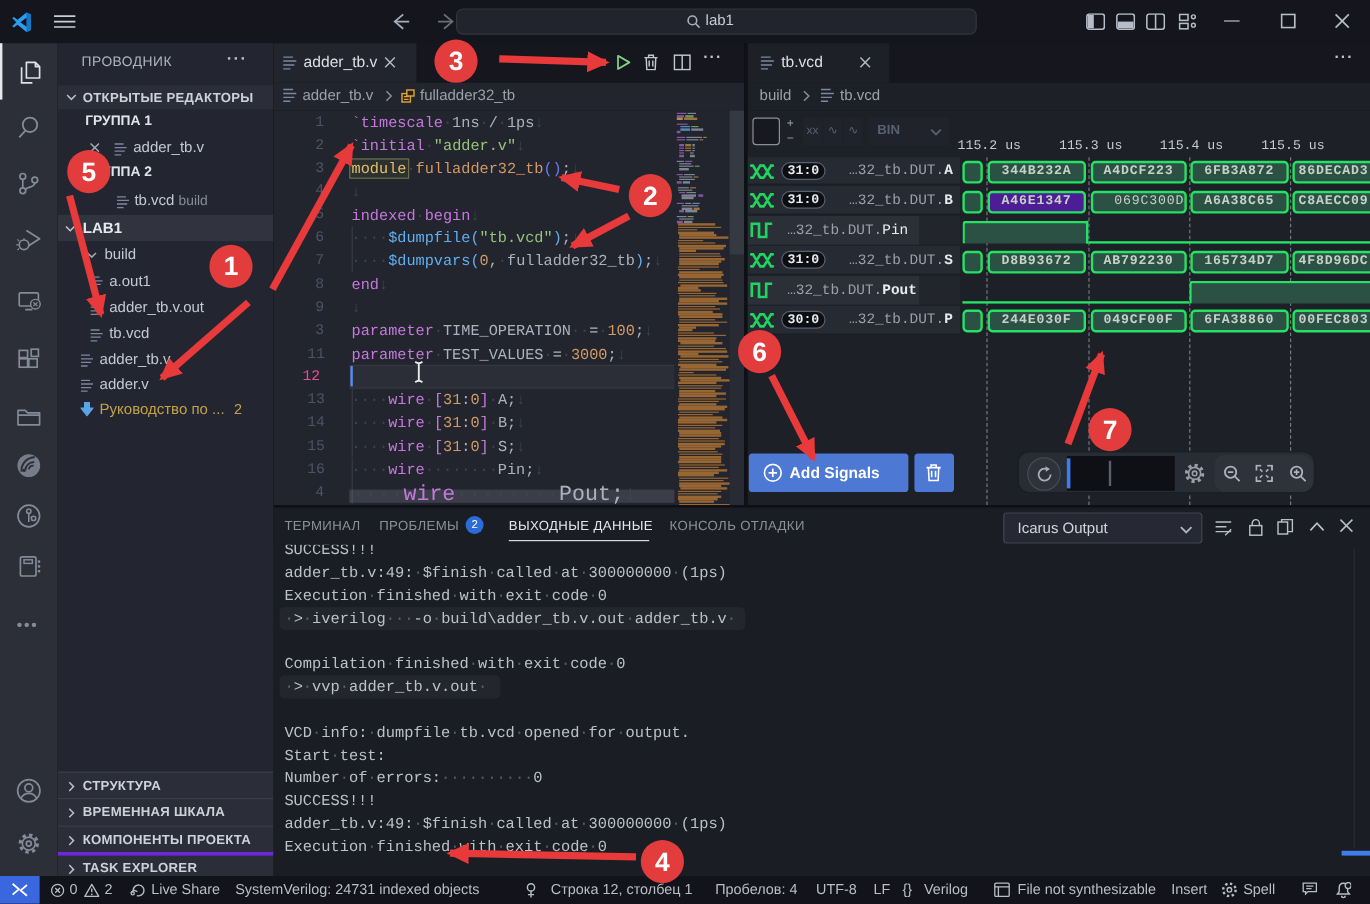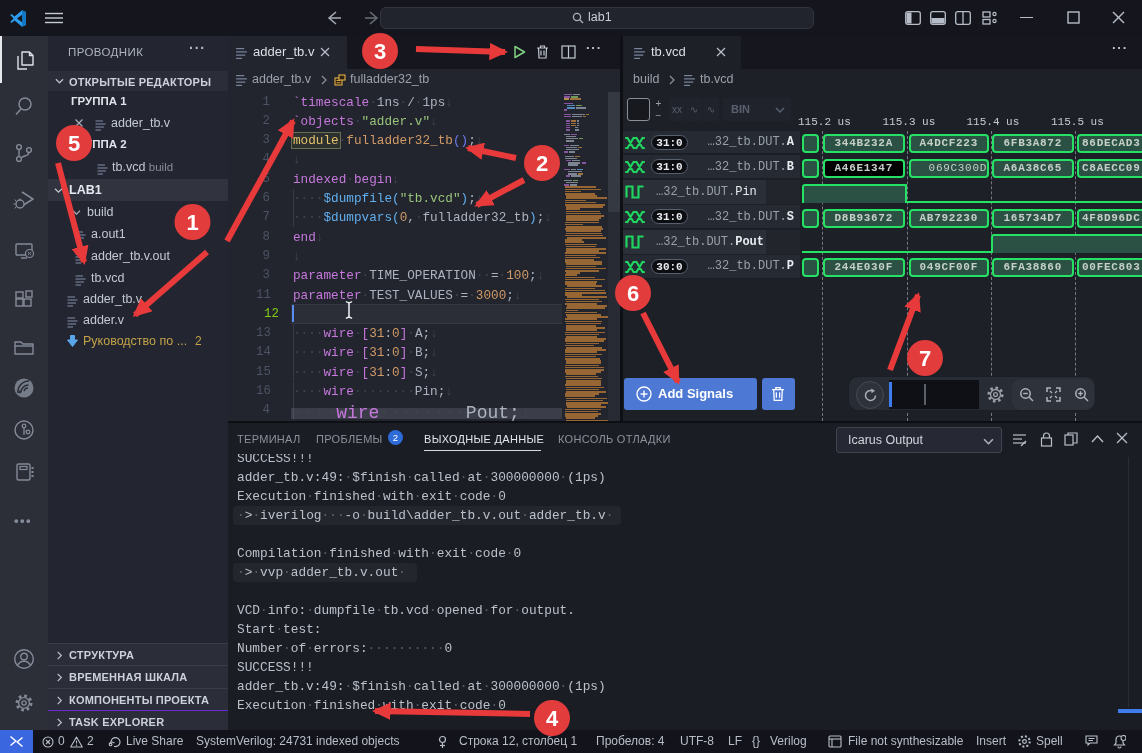--- a/index.html
+++ b/index.html
@@ -275,21 +275,21 @@
           <path d="M1 1 L5 5 L1 9" fill="none" stroke="#b9bfc9" stroke-width="1.4"></path>
         </svg>
         <div class="abs" style="left:21px;top:5px;color:#ccd1da;font-size:11px;font-weight:bold;letter-spacing:0.2px">ВРЕМЕННАЯ ШКАЛА</div>
       </div>
       <div class="abs" style="left:0;top:44.8px;width:180px;height:22px;border-top:1px solid #3a3d48">
         <svg class="abs" style="left:8px;top:7px" width="7" height="9" viewBox="0 0 6 10">
           <path d="M1 1 L5 5 L1 9" fill="none" stroke="#b9bfc9" stroke-width="1.4"></path>
         </svg>
         <div class="abs" style="left:21px;top:5px;color:#ccd1da;font-size:11px;font-weight:bold;letter-spacing:0.2px">КОМПОНЕНТЫ ПРОЕКТА</div>
       </div>
-      <div class="abs" style="left:0;top:67.19999999999999px;width:180px;height:22px;border-top:1px solid #6d28d9">
+      <div class="abs" style="left:0;top:67.19999999999999px;width:180px;height:22px;border-top:3px solid #6d28d9">
         <svg class="abs" style="left:8px;top:7px" width="7" height="9" viewBox="0 0 6 10">
           <path d="M1 1 L5 5 L1 9" fill="none" stroke="#b9bfc9" stroke-width="1.4"></path>
         </svg>
         <div class="abs" style="left:21px;top:5px;color:#ccd1da;font-size:11px;font-weight:bold;letter-spacing:0.2px">TASK EXPLORER</div>
       </div>
     </div>
   </div>
 <div class="abs" style="left:228px;top:36px;width:394px;height:385px;background:#16171e;overflow:hidden">
     <div class="abs" style="left:0;top:0;width:119px;height:33px;background:#22252e"></div>
     <div class="abs" style="left:7px;top:10px"><svg width="13" height="13" viewBox="0 0 11 12">
@@ -356,29 +356,29 @@
       <div class="abs mono" style="left:28px;top:21.8px;width:14px;text-align:right;color:#4c5364;font-size:12.3px">2</div>
       <div class="abs mono" style="left:28px;top:41.1px;width:14px;text-align:right;color:#4c5364;font-size:12.3px">3</div>
       <div class="abs mono" style="left:28px;top:60.400000000000006px;width:14px;text-align:right;color:#4c5364;font-size:12.3px">4</div>
       <div class="abs mono" style="left:28px;top:79.7px;width:14px;text-align:right;color:#4c5364;font-size:12.3px">5</div>
       <div class="abs mono" style="left:28px;top:99.0px;width:14px;text-align:right;color:#4c5364;font-size:12.3px">6</div>
       <div class="abs mono" style="left:28px;top:118.30000000000001px;width:14px;text-align:right;color:#4c5364;font-size:12.3px">7</div>
       <div class="abs mono" style="left:28px;top:137.6px;width:14px;text-align:right;color:#4c5364;font-size:12.3px">8</div>
       <div class="abs mono" style="left:28px;top:156.9px;width:14px;text-align:right;color:#4c5364;font-size:12.3px">9</div>
       <div class="abs mono" style="left:28px;top:176.20000000000002px;width:14px;text-align:right;color:#4c5364;font-size:12.3px">3</div>
       <div class="abs mono" style="left:28px;top:195.5px;width:14px;text-align:right;color:#4c5364;font-size:12.3px">11</div>
-      <div class="abs mono" style="left:36px;top:214.8px;width:14px;text-align:left;color:#84cc16;font-size:12.3px">12</div>
+      <div class="abs mono" style="left:24px;top:214.8px;width:14px;text-align:left;color:#ec4899;font-size:12.3px">12</div>
       <div class="abs mono" style="left:28px;top:234.10000000000002px;width:14px;text-align:right;color:#4c5364;font-size:12.3px">13</div>
       <div class="abs mono" style="left:28px;top:253.4px;width:14px;text-align:right;color:#4c5364;font-size:12.3px">14</div>
       <div class="abs mono" style="left:28px;top:272.7px;width:14px;text-align:right;color:#4c5364;font-size:12.3px">15</div>
       <div class="abs mono" style="left:28px;top:292.0px;width:14px;text-align:right;color:#4c5364;font-size:12.3px">16</div>
       <div class="abs mono" style="left:28px;top:311.3px;width:14px;text-align:right;color:#4c5364;font-size:12.3px">4</div>
       <div class="abs" style="left:63px;top:316px;width:272px;height:11px;background:rgba(160,166,180,0.2)"></div>
       <div class="abs mono" style="left:65px;top:2.5px;font-size:12.7px;white-space:pre;letter-spacing:0px"><span style="color:#c678dd">`timescale</span><span style="color:#3e4450">·</span><span style="color:#abb2bf">1ns</span><span style="color:#3e4450">·</span><span style="color:#abb2bf">/</span><span style="color:#3e4450">·</span><span style="color:#abb2bf">1ps</span><span style="color:#3e4450">↓</span></div>
-      <div class="abs mono" style="left:65px;top:21.8px;font-size:12.7px;white-space:pre;letter-spacing:0px"><span style="color:#c678dd">`objects</span><span style="color:#3e4450">·</span><span style="color:#98c379">"adder.v"</span><span style="color:#3e4450">↓</span></div>
+      <div class="abs mono" style="left:65px;top:21.8px;font-size:12.7px;white-space:pre;letter-spacing:0px"><span style="color:#c678dd">`initial</span><span style="color:#3e4450">·</span><span style="color:#98c379">"adder.v"</span><span style="color:#3e4450">↓</span></div>
       <div class="abs mono" style="left:65px;top:41.1px;font-size:12.7px;white-space:pre;letter-spacing:0px"><span style="color:#e2c068">module</span><span style="color:#3e4450">·</span><span style="color:#d19a66">fulladder32_tb</span><span style="color:#6d7bf0">()</span><span style="color:#abb2bf">;</span><span style="color:#3e4450">↓</span></div>
       <div class="abs mono" style="left:65px;top:60.400000000000006px;font-size:12.7px;white-space:pre;letter-spacing:0px"><span style="color:#3e4450">↓</span></div>
       <div class="abs mono" style="left:65px;top:79.7px;font-size:12.7px;white-space:pre;letter-spacing:0px"><span style="color:#c678dd">indexed</span><span style="color:#3e4450">·</span><span style="color:#c678dd">begin</span><span style="color:#3e4450">↓</span></div>
       <div class="abs mono" style="left:65px;top:99.0px;font-size:12.7px;white-space:pre;letter-spacing:0px"><span style="color:#3e4450">····</span><span style="color:#61afef">$dumpfile</span><span style="color:#61afef">(</span><span style="color:#98c379">"tb.vcd"</span><span style="color:#61afef">)</span><span style="color:#abb2bf">;</span><span style="color:#3e4450">↓</span></div>
       <div class="abs mono" style="left:65px;top:118.30000000000001px;font-size:12.7px;white-space:pre;letter-spacing:0px"><span style="color:#3e4450">····</span><span style="color:#61afef">$dumpvars</span><span style="color:#61afef">(</span><span style="color:#d19a66">0</span><span style="color:#abb2bf">,</span><span style="color:#3e4450">·</span><span style="color:#abb2bf">fulladder32_tb</span><span style="color:#61afef">)</span><span style="color:#abb2bf">;</span><span style="color:#3e4450">↓</span></div>
       <div class="abs mono" style="left:65px;top:137.6px;font-size:12.7px;white-space:pre;letter-spacing:0px"><span style="color:#c678dd">end</span><span style="color:#3e4450">↓</span></div>
       <div class="abs mono" style="left:65px;top:156.9px;font-size:12.7px;white-space:pre;letter-spacing:0px"><span style="color:#3e4450">↓</span></div>
       <div class="abs mono" style="left:65px;top:176.20000000000002px;font-size:12.7px;white-space:pre;letter-spacing:0px"><span style="color:#c678dd">parameter</span><span style="color:#3e4450">·</span><span style="color:#abb2bf">TIME_OPERATION</span><span style="color:#3e4450">··</span><span style="color:#abb2bf">=</span><span style="color:#3e4450">·</span><span style="color:#d19a66">100</span><span style="color:#abb2bf">;</span><span style="color:#3e4450">↓</span></div>
       <div class="abs mono" style="left:65px;top:195.5px;font-size:12.7px;white-space:pre;letter-spacing:0px"><span style="color:#c678dd">parameter</span><span style="color:#3e4450">·</span><span style="color:#abb2bf">TEST_VALUES</span><span style="color:#3e4450">·</span><span style="color:#abb2bf">=</span><span style="color:#3e4450">·</span><span style="color:#d19a66">3000</span><span style="color:#abb2bf">;</span><span style="color:#3e4450">↓</span></div>
       <div class="abs mono" style="left:65px;top:214.8px;font-size:12.7px;white-space:pre;letter-spacing:0px"></div>
@@ -680,21 +680,21 @@
       <div class="abs" style="left:285.5px;top:42.1px;width:80.5px;height:19px;background:#2a5143;border:2px solid #25e164;border-radius:4px">
         <div class="abs mono" style="left:0;right:0;top:1px;text-align:center;color:#c6d0c8;font-size:11px;font-weight:bold;letter-spacing:0.7px">A4DCF223</div>
       </div>
       <div class="abs" style="left:369px;top:42.1px;width:81.5px;height:19px;background:#2a5143;border:2px solid #25e164;border-radius:4px">
         <div class="abs mono" style="left:0;right:0;top:1px;text-align:center;color:#c6d0c8;font-size:11px;font-weight:bold;letter-spacing:0.7px">6FB3A872</div>
       </div>
       <div class="abs" style="left:453.5px;top:42.1px;width:69.5px;height:19px;background:#2a5143;border:2px solid #25e164;border-radius:4px">
         <div class="abs mono" style="left:0;right:0;top:1px;text-align:center;color:#c6d0c8;font-size:11px;font-weight:bold;letter-spacing:0.7px">86DECAD3</div>
       </div>
       <div class="abs" style="left:179px;top:66.95px;width:16.5px;height:19px;background:#2a5143;border:2px solid #25e164;border-radius:4px"></div>
-      <div class="abs" style="left:199.5px;top:66.95px;width:82.5px;height:19px;background:#000000;border:2px solid #25e164;border-radius:4px">
+      <div class="abs" style="left:199.5px;top:66.95px;width:82.5px;height:19px;background:#4c1d95;border:2px solid #25e164;border-radius:4px">
         <div class="abs mono" style="left:0;right:0;top:1px;text-align:center;color:#c6d0c8;font-size:11px;font-weight:bold;letter-spacing:0.7px">A46E1347</div>
       </div>
       <div class="abs" style="left:285.5px;top:66.95px;width:80.5px;height:19px;background:#2a5143;border:2px solid #25e164;border-radius:4px">
         <div class="abs mono" style="left:0;right:0;top:1px;text-align:right;color:#c6d0c8;font-size:11px;font-weight:normal;letter-spacing:0.7px">069C300D</div>
       </div>
       <div class="abs" style="left:369px;top:66.95px;width:81.5px;height:19px;background:#2a5143;border:2px solid #25e164;border-radius:4px">
         <div class="abs mono" style="left:0;right:0;top:1px;text-align:center;color:#c6d0c8;font-size:11px;font-weight:bold;letter-spacing:0.7px">A6A38C65</div>
       </div>
       <div class="abs" style="left:453.5px;top:66.95px;width:69.5px;height:19px;background:#2a5143;border:2px solid #25e164;border-radius:4px">
         <div class="abs mono" style="left:0;right:0;top:1px;text-align:center;color:#c6d0c8;font-size:11px;font-weight:bold;letter-spacing:0.7px">C8AECC09</div>

